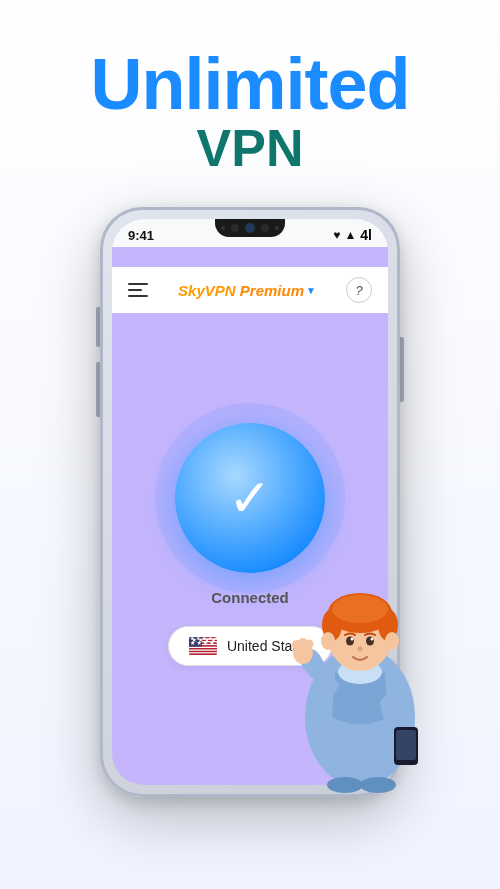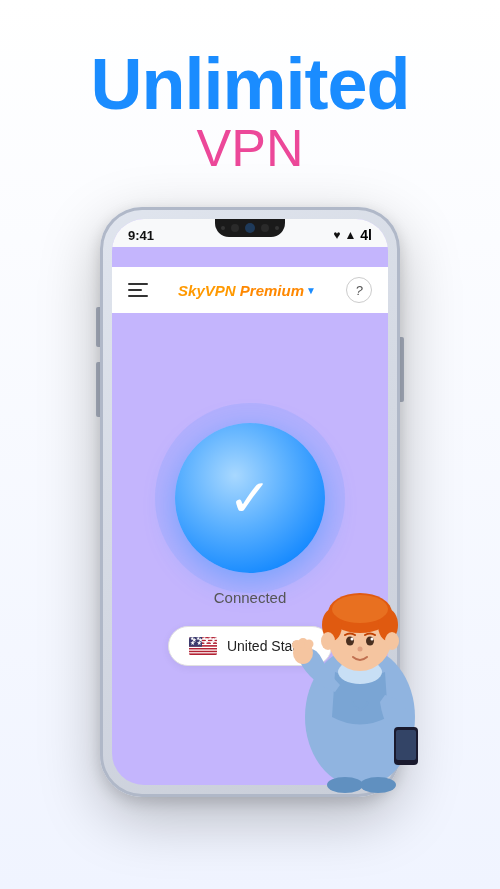--- a/index.html
+++ b/index.html
@@ -22,22 +22,22 @@
     }
     .header-unlimited {
       font-size: 72px;
       font-weight: 900;
       color: #1a8cff;
       line-height: 1.0;
       letter-spacing: -1px;
     }
     .header-vpn {
       font-size: 52px;
-      font-weight: 400;
-      color: #ec4899;
+      font-weight: 700;
+      color: #0f766e;
       line-height: 1.1;
       text-align: center;
     }
 
     
     .phone-wrapper {
       position: relative;
       width: 300px;
       height: 590px;
       margin-top: 10px;
@@ -201,21 +201,21 @@
     .checkmark {
       color: white;
       font-size: 52px;
       line-height: 1;
       font-weight: 300;
     }
 
     .connected-text {
       font-size: 15px;
       color: #555;
-      font-weight: 400;
+      font-weight: 700;
       margin-bottom: 20px;
     }
 
     
     .country-selector {
       display: flex;
       align-items: center;
       background: #fff;
       border: 1.5px solid #e0e0e0;
       border-radius: 24px;

